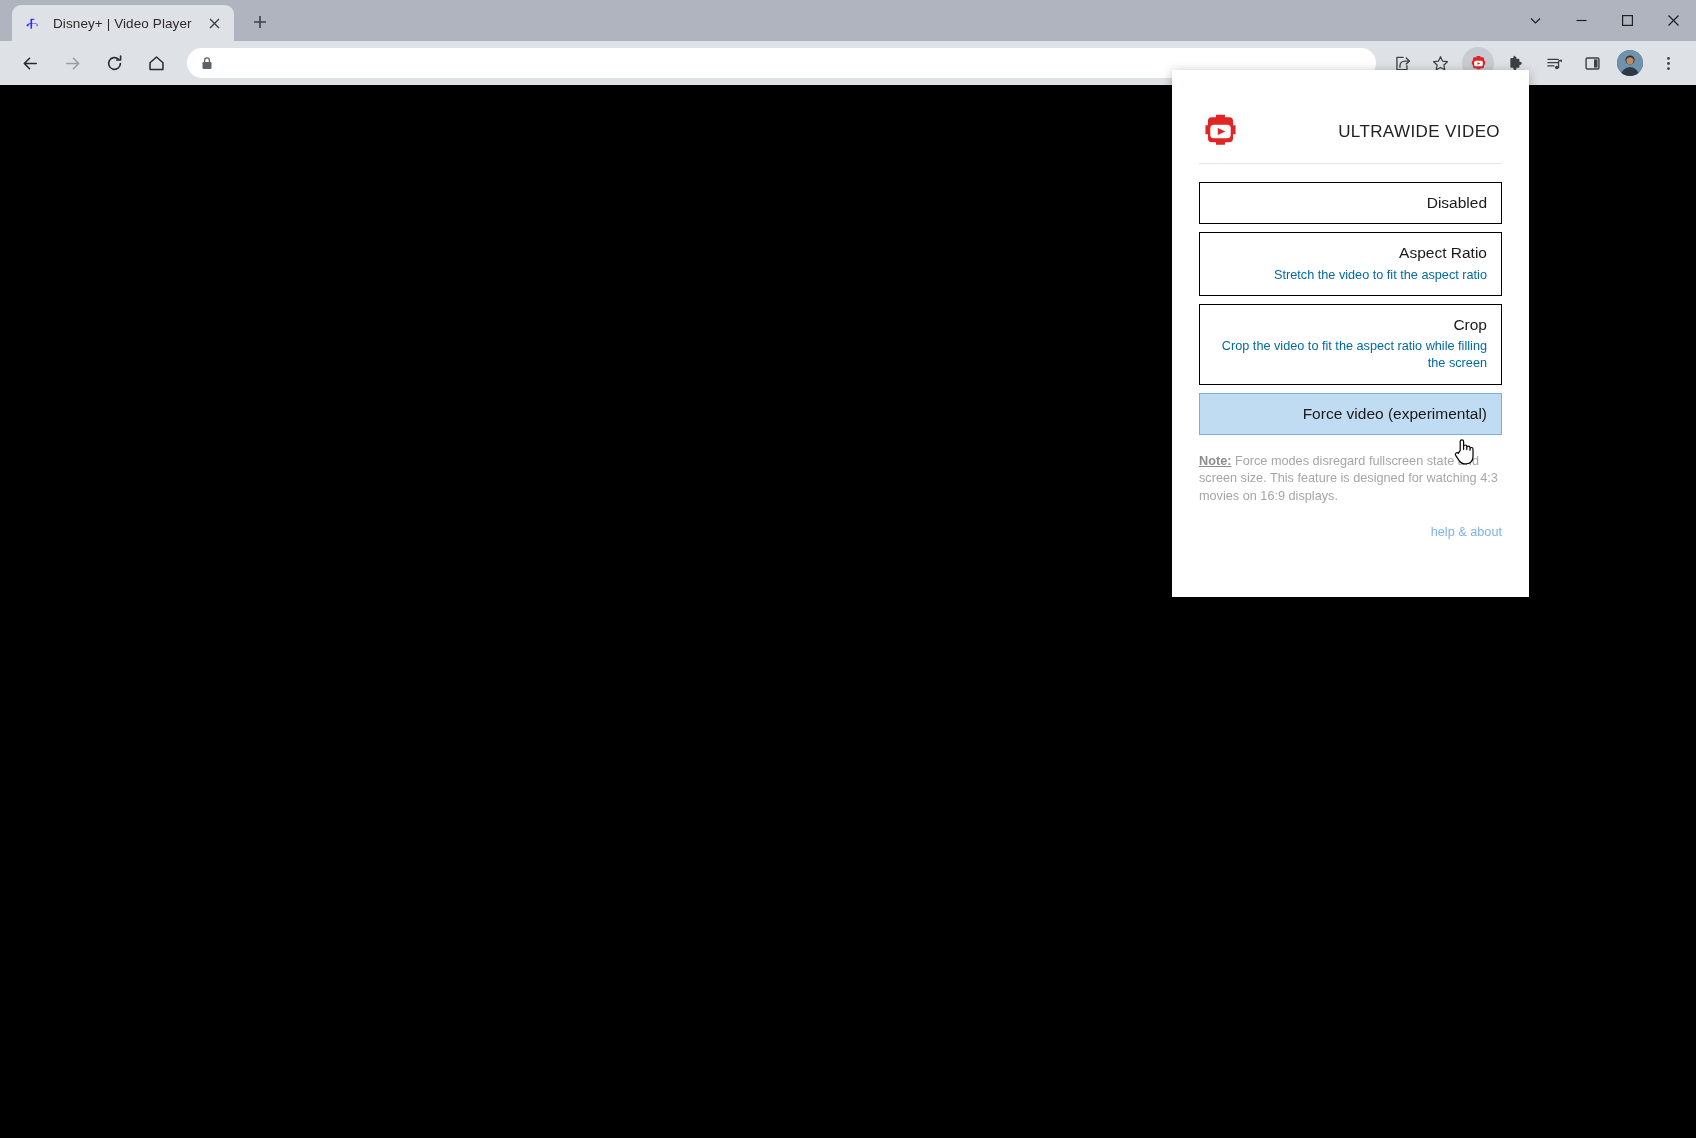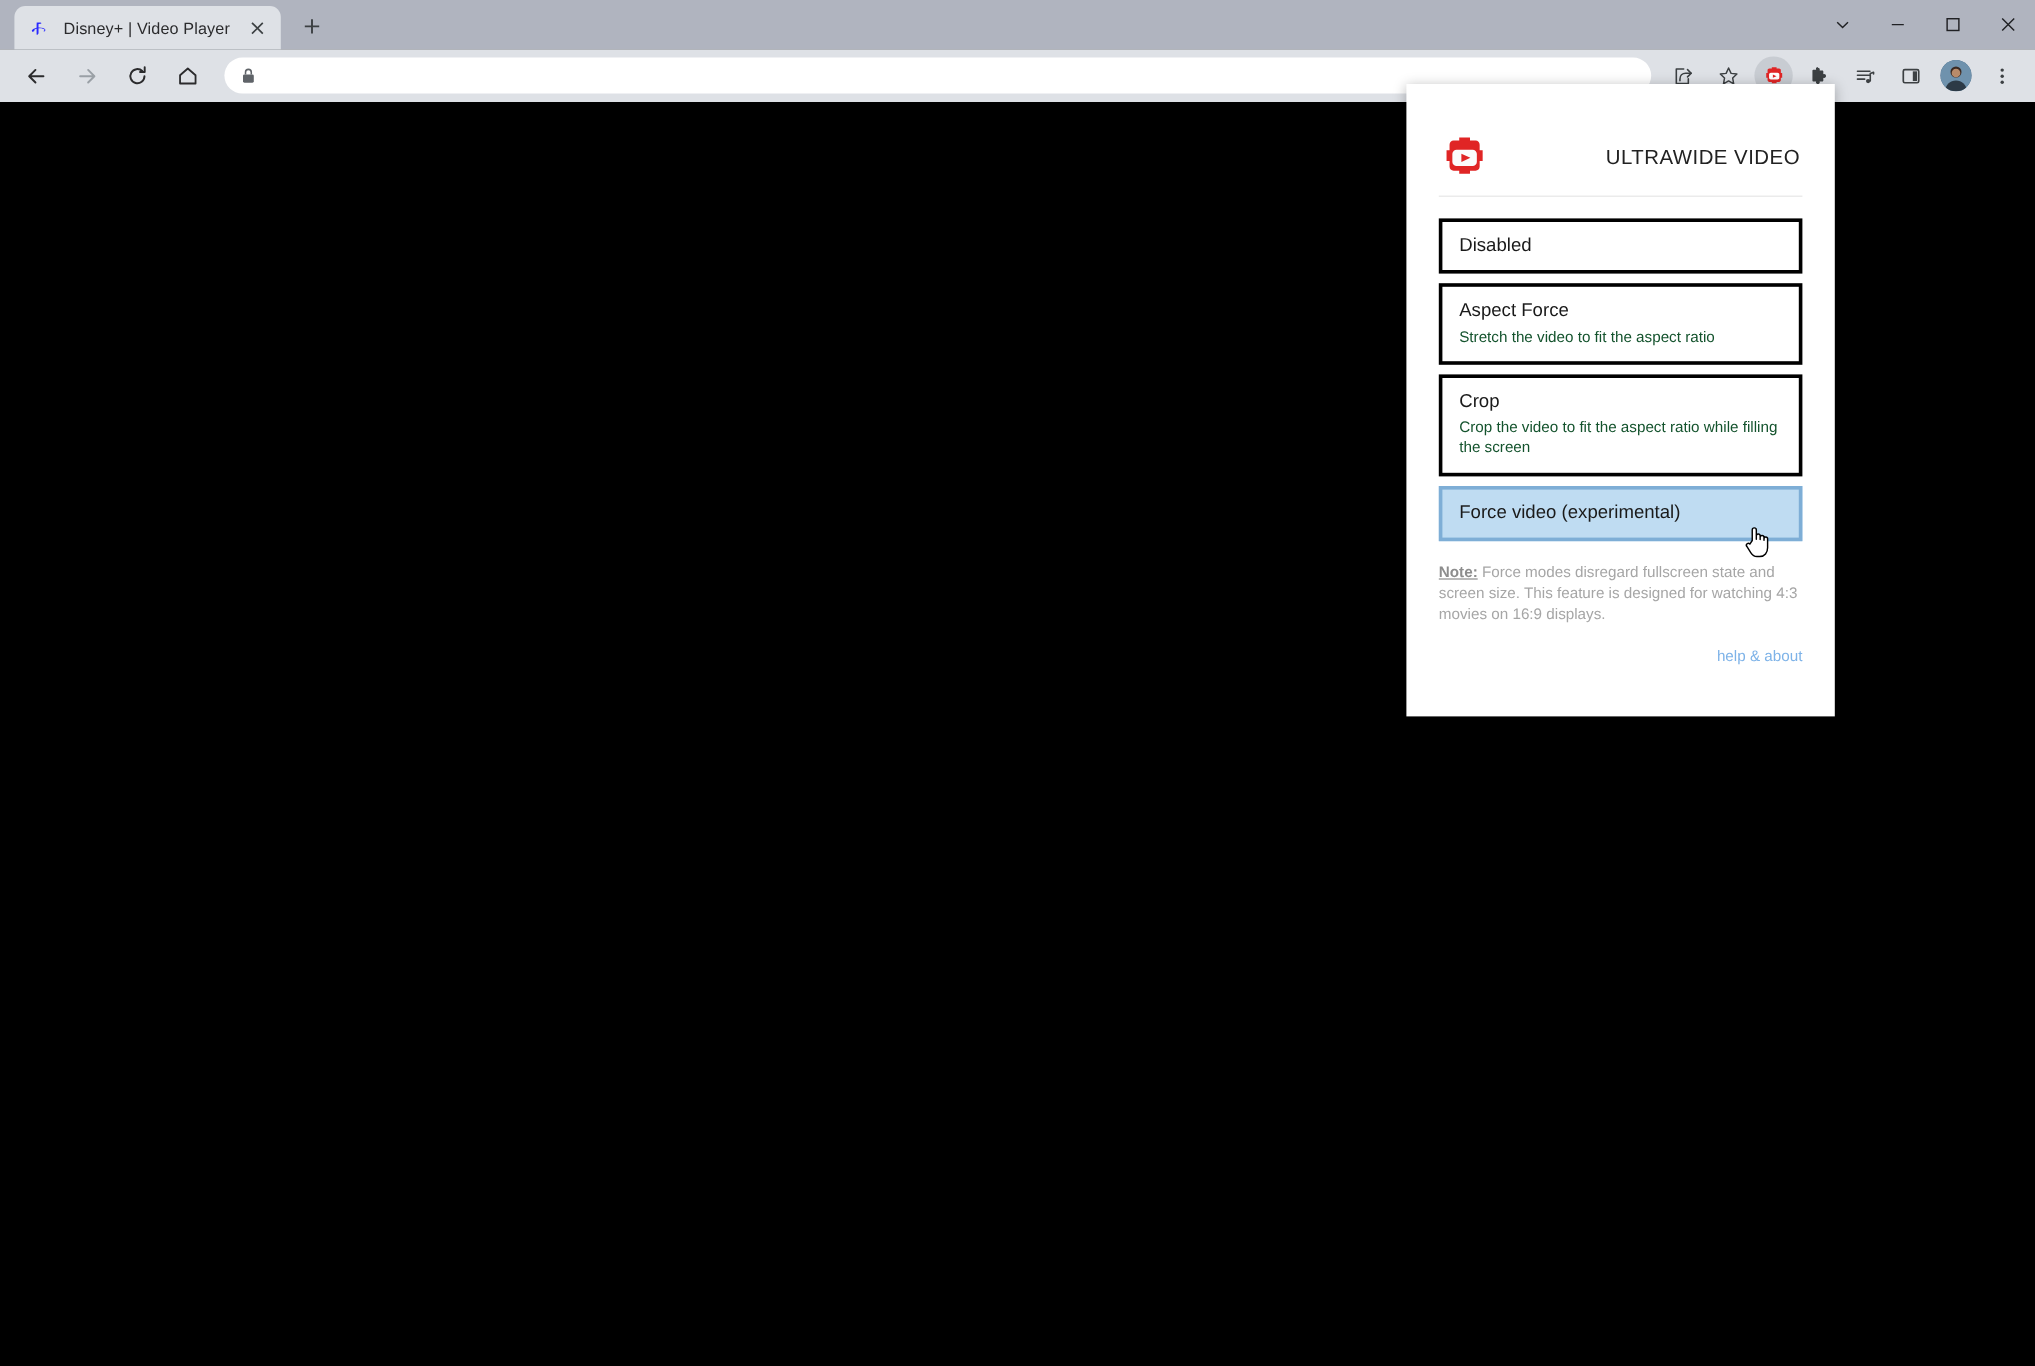--- a/index.html
+++ b/index.html
@@ -142,37 +142,38 @@
     letter-spacing: .4px;
     padding-right: 2px;
   }
   .popup-divider {
     height: 1px; background: #e6e6e6; flex: 0 0 auto;
     margin-bottom: 18px;
   }
 
   .opt-list { flex: 0 0 auto; }
   .opt-item {
-    border: 3px solid #000000;
+    border: 1px solid #000000;
     background: #fff;
     padding: 10px 14px 11px;
     margin-bottom: 8px;
     line-height: 1.25;
+    text-align: right;
   }
   .opt-item.selected {
     background: #bfdcf2;
     border-color: #7eaed6;
   }
   .opt-label {
     font-size: 15.5px;
     color: #1a1a1a;
   }
   .opt-desc {
     font-size: 12.7px;
-    color: #14532d;
+    color: #0369a1;
     margin-top: 4px;
     line-height: 1.35;
   }
 
   .popup-note {
     font-size: 12.7px;
     color: #a6a6a6;
     line-height: 1.38;
     margin-top: 10px;
     flex: 0 0 auto;
@@ -358,21 +359,21 @@
 
     <div class="popup-divider"></div>
 
     <div class="opt-list">
 
       <div class="opt-item">
         <div class="opt-label">Disabled</div>
       </div>
 
       <div class="opt-item">
-        <div class="opt-label">Aspect Force</div>
+        <div class="opt-label">Aspect Ratio</div>
         <div class="opt-desc">Stretch the video to fit the aspect ratio</div>
       </div>
 
       <div class="opt-item">
         <div class="opt-label">Crop</div>
         <div class="opt-desc">Crop the video to fit the aspect ratio while filling the screen</div>
       </div>
 
       <div class="opt-item selected">
         <div class="opt-label">Force video (experimental)</div>

